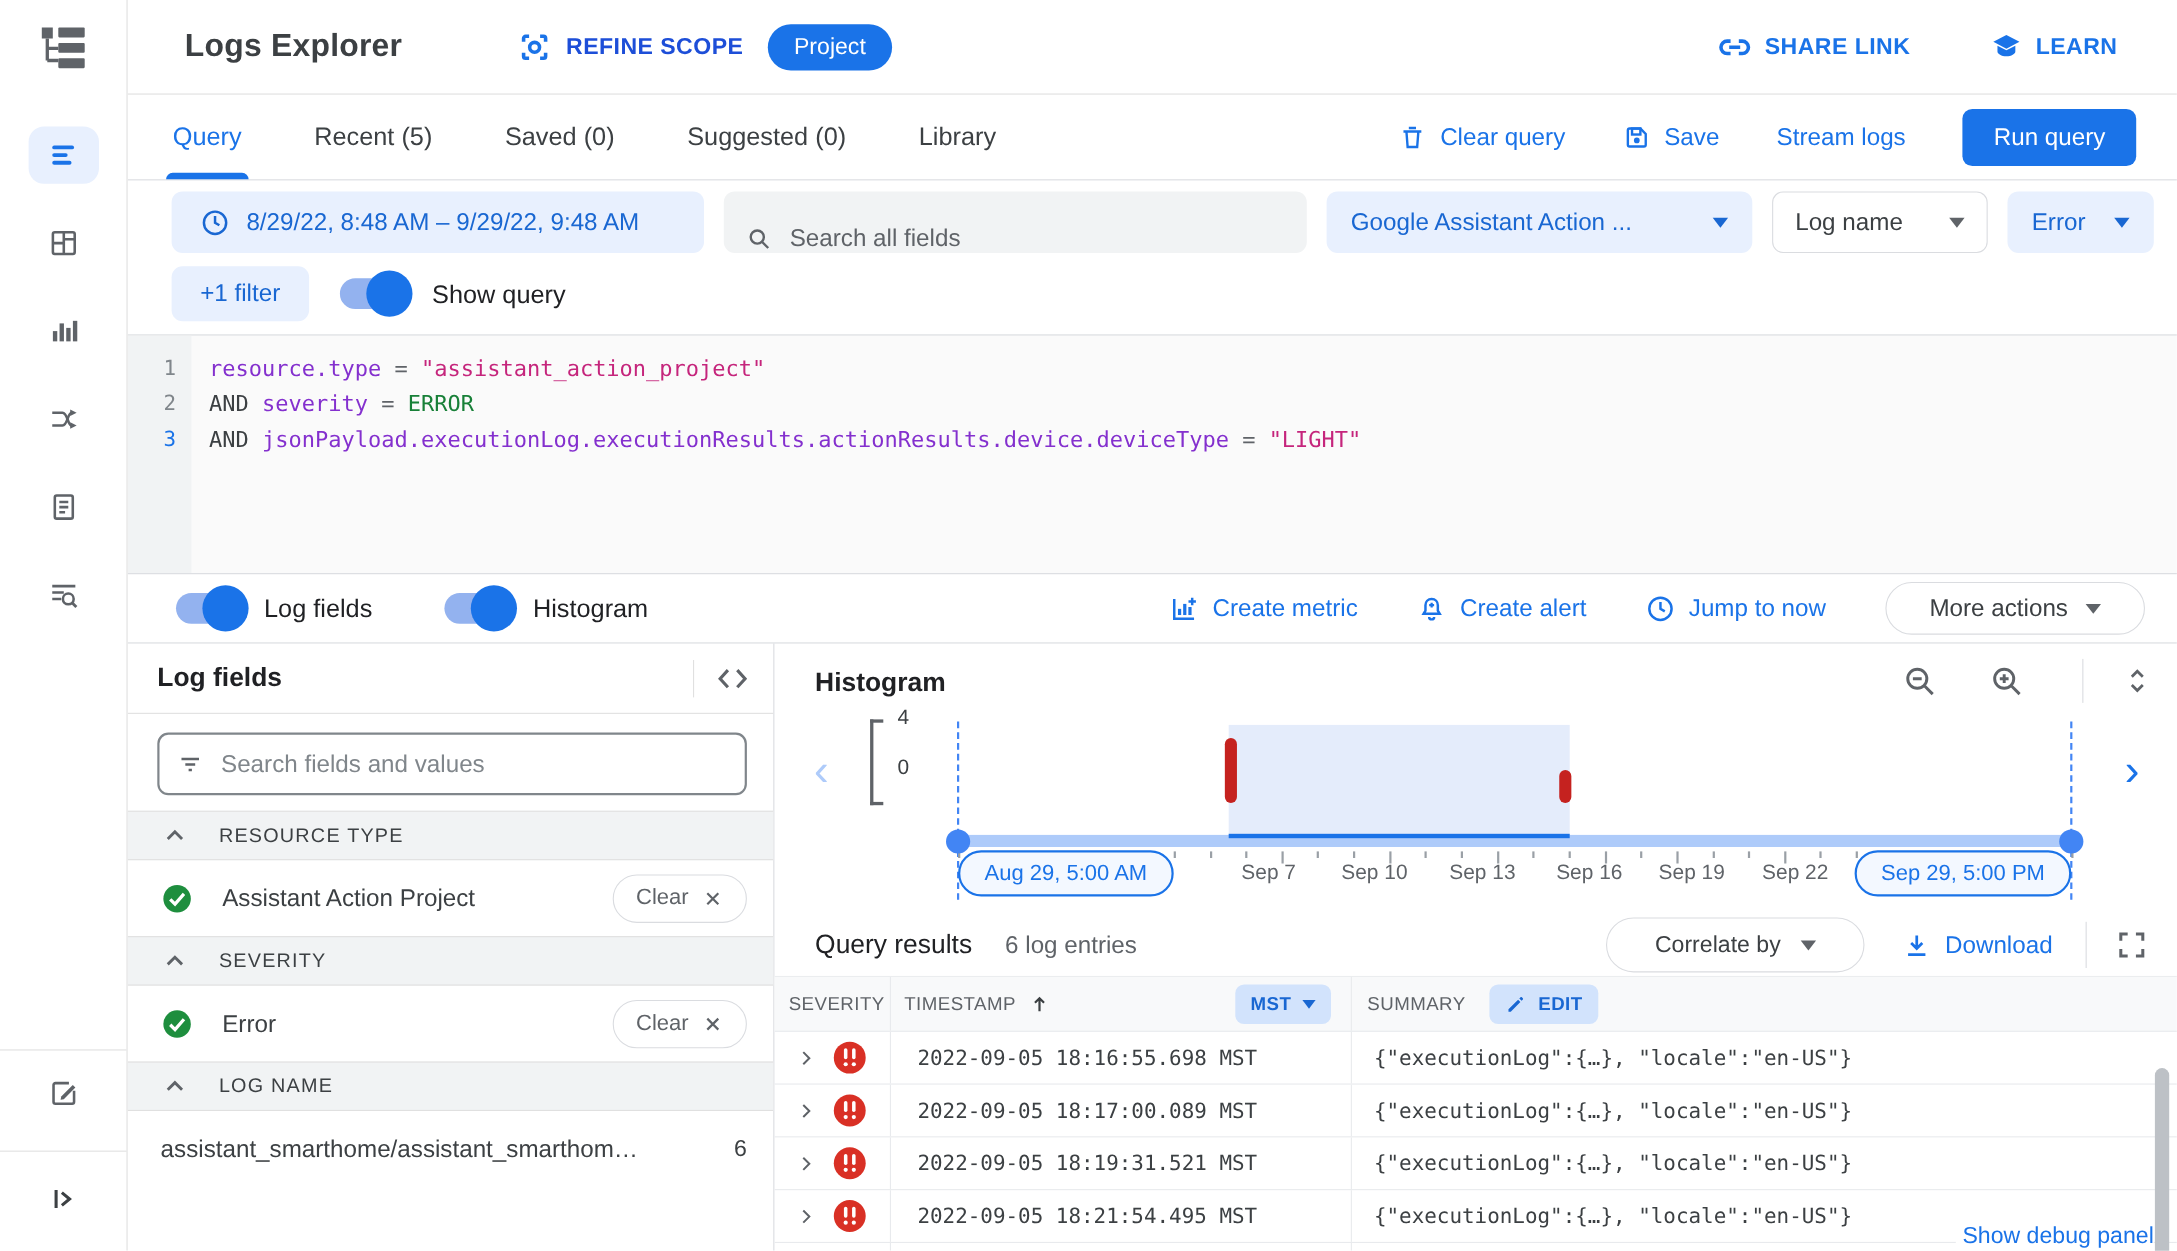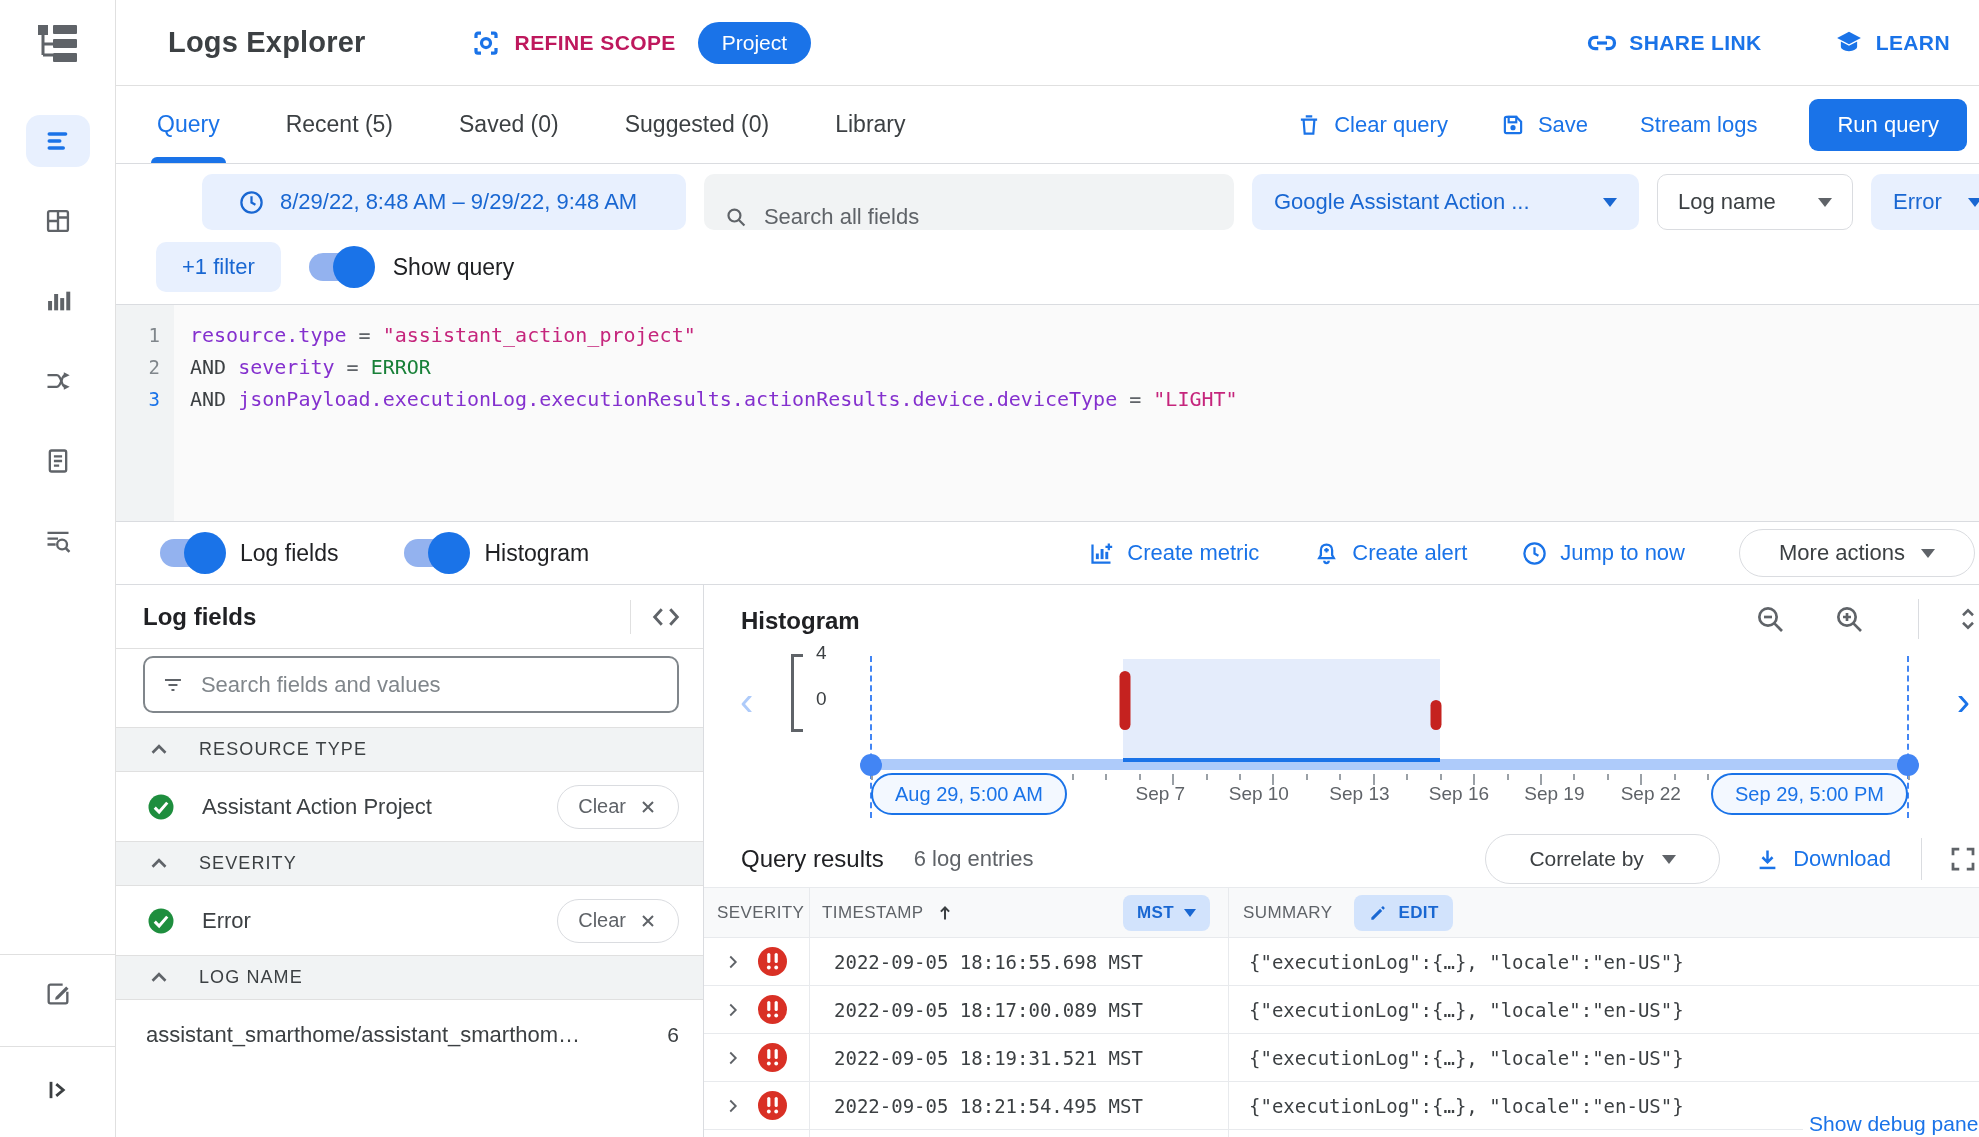--- a/index.html
+++ b/index.html
@@ -14,40 +14,40 @@
   .rail-item { width:64px; height:52px; margin-top:28px; display:flex; align-items:center; justify-content:center; border-radius:14px; cursor:pointer; }
   .rail-item:first-child { margin-top:29px; }
   .rail-item.sel { background:#e8f0fe; }
   .rail-div { position:absolute; left:0; width:100%; height:0; border-top:1px solid #e0e0e0; }
   .rail-abs { position:absolute; left:26px; width:64px; height:44px; display:flex; align-items:center; justify-content:center; cursor:pointer; }
 
   
   .main { flex:1 1 auto; display:flex; flex-direction:column; }
   .topbar { height:86px; flex:0 0 86px; border-bottom:1px solid #e0e0e0; display:flex; align-items:center; padding:0 54px 0 52px; background:#fff; }
   .page-title { font-size:29px; color:#3c4043; letter-spacing:.2px; }
-  .refine { margin-left:105px; display:flex; align-items:center; gap:14px; color:#be185d; font-size:21px; font-weight:700; letter-spacing:.4px; cursor:pointer; }
+  .refine { margin-left:105px; display:flex; align-items:center; gap:14px; color:#1d4ed8; font-size:21px; font-weight:700; letter-spacing:.4px; cursor:pointer; }
   .proj-badge { margin-left:22px; background:#1a73e8; color:#fff; font-size:21px; font-weight:500; padding:9px 24px; border-radius:22px; cursor:pointer; }
   .top-link { display:flex; align-items:center; gap:12px; color:#1a73e8; font-size:21px; font-weight:700; letter-spacing:.4px; cursor:pointer; }
   .share { margin-left:auto; }
   .learn { margin-left:72px; }
 
   
   .tabbar { height:78px; flex:0 0 78px; border-bottom:1px solid #dadce0; display:flex; align-items:center; padding:0 37px 0 41px; }
   .tabs { display:flex; gap:66px; height:100%; }
   .tab { position:relative; display:flex; align-items:center; font-size:23px; color:#3c4043; cursor:pointer; }
   .tab.active { color:#1a73e8; font-weight:500; }
   .tab.active::after { content:""; position:absolute; left:-6px; right:-6px; bottom:0; height:6px; background:#1a73e8; border-radius:6px 6px 0 0; }
   .tab-actions { margin-left:auto; display:flex; align-items:center; gap:52px; }
   .act-link { display:flex; align-items:center; gap:12px; color:#1a73e8; font-size:22px; font-weight:500; cursor:pointer; }
   .run-btn { background:#1a73e8; color:#fff; font-size:22px; font-weight:500; border:none; border-radius:9px; height:52px; padding:0 28px; cursor:pointer; font-family:inherit; }
 
   
   .filters1 { margin:10px 0 0 40px; display:flex; align-items:center; gap:18px; height:56px; flex:0 0 auto; }
   .chip { height:56px; border-radius:10px; display:flex; align-items:center; font-size:22px; cursor:pointer; }
-  .chip-date { background:#e8f0fe; color:#1967d2; padding:0 36px; gap:15px; width:484px;margin-left:46px; }
+  .chip-date { background:#e8f0fe; color:#1967d2; padding:0 26px; gap:15px; width:484px; }
   .chip-search { background:#f1f3f4; width:530px; padding:0 20px; gap:16px;align-items:flex-end; }
   .chip-search input { border:none; outline:none; background:transparent; font-size:22px; color:#3c4043; width:100%; font-family:inherit; }
   .chip-search input::placeholder { color:#5f6368; opacity:1; }
   .dd-blue { background:#e8f0fe; color:#1967d2; justify-content:space-between; padding:0 22px;text-align:center; }
   .dd-white { background:#fff; border:1px solid #dadce0; color:#3c4043; justify-content:space-between; padding:0 20px; }
   .caret { width:0; height:0; border-left:7px solid transparent; border-right:7px solid transparent; border-top:9px solid #1967d2; }
   .caret.gray { border-top-color:#5f6368; }
   .filters2 { margin:12px 0 12px 40px; display:flex; align-items:center; flex:0 0 auto; }
   .chip-filter { background:#e8f0fe; color:#1967d2; font-size:22px; height:50px; padding:0 26px; border-radius:10px; display:flex; align-items:center; cursor:pointer; }
   .lbl { font-size:23px; color:#202124; }
@@ -76,21 +76,21 @@
   .ctl-link { display:flex; align-items:center; gap:12px; color:#1a73e8; font-size:22px; font-weight:500; cursor:pointer; }
   .more-btn { display:flex; align-items:center; justify-content:center; gap:16px; width:236px; height:48px; border:1px solid #dadce0; border-radius:24px; font-size:22px; color:#3c4043; background:#fff; cursor:pointer; }
 
   
   .panels { flex:1 1 auto; display:flex; min-height:0; }
   .lf { width:588px; flex:0 0 588px; border-right:1px solid #dadce0; display:flex; flex-direction:column; }
   .lf-head { height:64px; flex:0 0 64px; border-bottom:1px solid #e0e0e0; display:flex; align-items:center; padding:0 20px 0 27px; }
   .lf-title { font-size:24px; font-weight:700; color:#202124; }
   .lf-code { margin-left:auto; display:flex; align-items:center; gap:18px; }
   .lf-vdiv { width:1px; height:34px; background:#e0e0e0; }
-  .lf-search { margin:7px 24px 14px 27px; height:57px; border:2px solid #80868b; border-radius:10px; display:flex; align-items:center; padding:0 16px; gap:16px; }
+  .lf-search { margin:17px 24px 14px 27px; height:57px; border:2px solid #80868b; border-radius:10px; display:flex; align-items:center; padding:0 16px; gap:16px; }
   .lf-search input { border:none; outline:none; background:transparent; font-size:22px; width:100%; color:#3c4043; font-family:inherit; }
   .lf-search input::placeholder { color:#80868b; opacity:1; }
   .lf-sec-head { height:45px; background:#f1f3f4; border-top:1px solid #e0e0e0; border-bottom:1px solid #e0e0e0; display:flex; align-items:center; padding-left:30px; gap:27px; font-size:18px; font-weight:500; letter-spacing:1.1px; color:#3c4043; cursor:pointer; }
   .lf-item { height:69px; display:flex; align-items:center; padding:0 24px 0 30px; font-size:22px; color:#3c4043; cursor:pointer; }
   .lf-item .txt { margin-left:26px; white-space:nowrap; overflow:hidden; text-overflow:ellipsis; }
   .lf-item .txt.noicon { margin-left:0; }
   .clear-btn { margin-left:auto; display:flex; align-items:center; gap:12px; border:1px solid #dadce0; border-radius:22px; height:44px; padding:0 20px; font-size:20px; color:#5f6368; background:#fff; cursor:pointer; flex:0 0 auto; }
   .cnt { margin-left:auto; font-size:21px; color:#3c4043; }
   .chk { width:30px; height:30px; flex:0 0 30px; }
 

